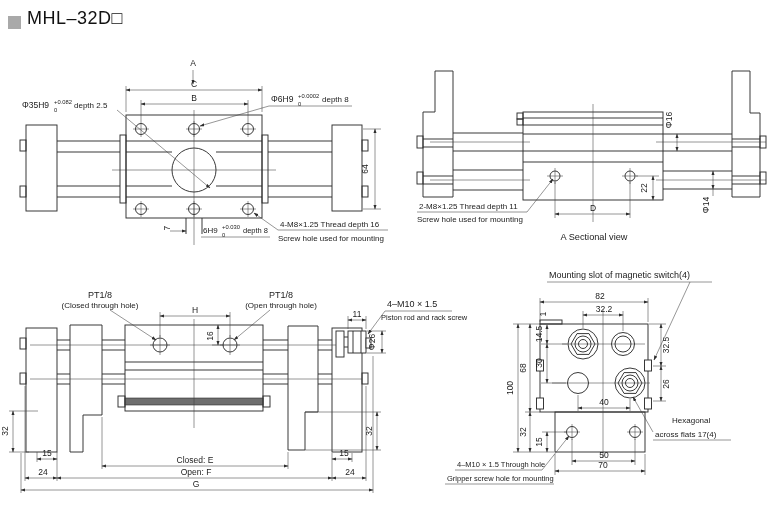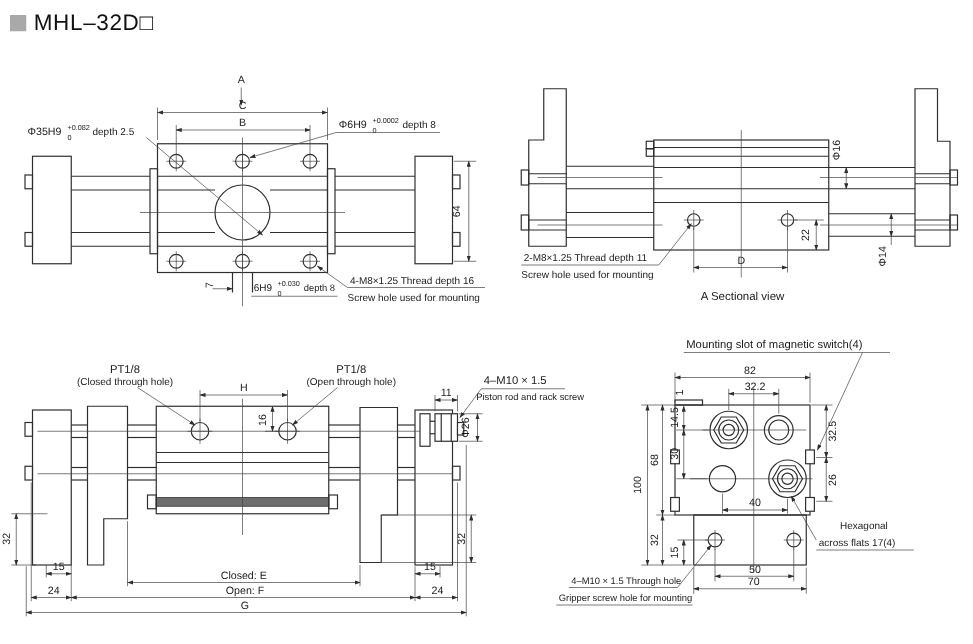--- a/index.html
+++ b/index.html
@@ -1,18 +1,18 @@
 <!DOCTYPE html>
 <html><head>
 <meta charset="utf-8">
 <style>
   html,body{margin:0;padding:0;background:#fff;}
   #page{position:relative;width:778px;height:515px;background:#fff;overflow:hidden;
         font-family:"Liberation Sans",sans-serif;}
-  .titlebar{position:absolute;left:8px;top:8px;display:flex;align-items:center;gap:6px;}
+  .titlebar{position:absolute;left:8px;top:8px;display:flex;align-items:flex-end;gap:6px;}
   .bullet{width:13px;height:13px;background:#a9a9a9;display:inline-block;}
   .ttl{font-size:18px;color:#111;letter-spacing:.5px;}
   svg{position:absolute;left:0;top:0;}
   .o{fill:none;stroke:#2e2e2e;stroke-width:.95;}
   .f{fill:#fff;stroke:#2e2e2e;stroke-width:.95;}
   .gray{fill:#6e6e6e;stroke:#2e2e2e;stroke-width:.6;}
   .t{fill:none;stroke:#414141;stroke-width:.55;}
   text{font-family:"Liberation Sans",sans-serif;fill:#1b1b1b;}
   .lb{font-size:8.5px;}
   .n8{font-size:8px;}

